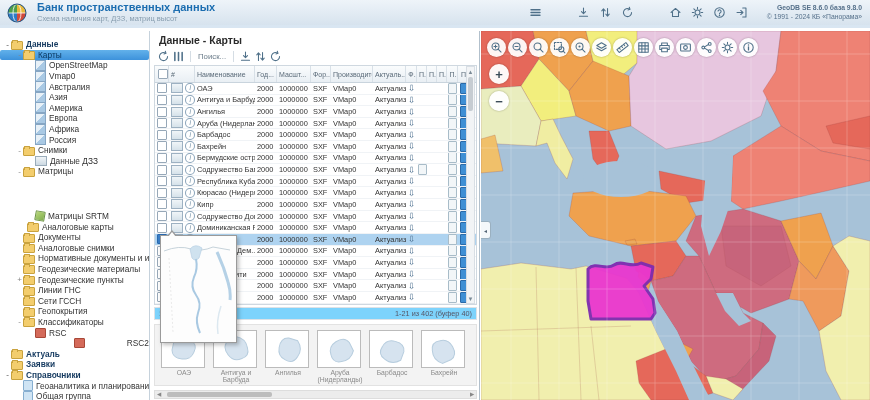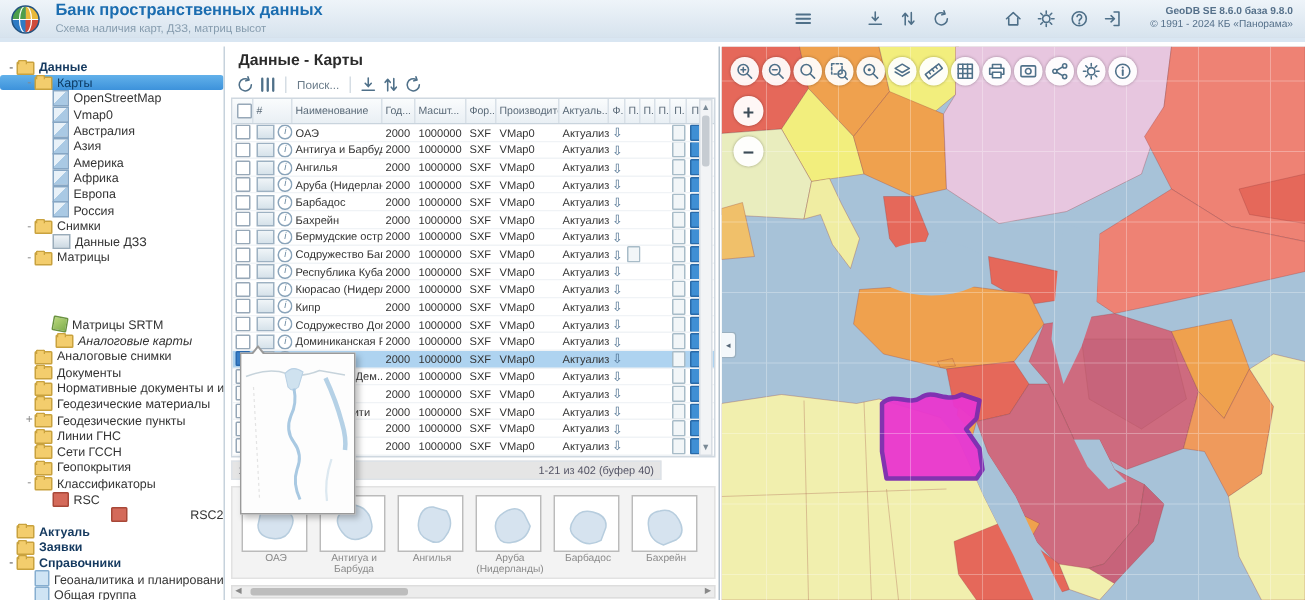--- a/index.html
+++ b/index.html
@@ -72,21 +72,21 @@
   .nfo{width:8px;height:8px;border-radius:50%;border:1px solid #8aa4ba;color:#6d8ba2;font-size:6.5px;line-height:8px;text-align:center;font-style:italic}
   .dlg{color:#44698a;font-size:8.5px;line-height:8px}
   .doc1{width:7px;height:9px;border:1px solid #a8bcc8;background:#f2f6f8;border-radius:1px}
   .doc2{width:7px;height:9px;border:1px solid #2a6aa8;background:#3f8fd4;border-radius:1px}
   
   .vscroll{position:absolute;right:4px;top:35px;width:9px;height:238px;background:#f2f4f6;border:1px solid #d8dee4;box-sizing:border-box}
   .varr{height:9px;display:flex;align-items:center;justify-content:center;font-size:6px;color:#7a8a96;cursor:pointer}
   .vthumb{position:absolute;left:1px;right:1px;top:10px;height:34px;background:#c6ccd2;border-radius:2px;cursor:pointer}
   .varr.dn{position:absolute;bottom:0;left:0;right:0}
   
-  .p-status{position:absolute;left:3px;top:276px;width:287px;height:13px;background:#e5e5e5;border:1px solid #dde2e7;box-sizing:border-box;display:flex;align-items:center;justify-content:space-between;font-size:7.3px;color:#556}
+  .p-status{position:absolute;left:3px;top:276px;width:323px;height:13px;background:#7dd3fc;border:1px solid #dde2e7;box-sizing:border-box;display:flex;align-items:center;justify-content:space-between;font-size:7.3px;color:#556}
   .p-status span{padding:0 4px}
   
   .p-thumbs{position:absolute;left:3px;top:293px;width:323px;height:62px;background:#f3f3f3;border:1px solid #e2e2e2;box-sizing:border-box;display:flex;padding:5px 0 0 6px;gap:6px}
   .card{width:46px;flex:0 0 auto;text-align:center;cursor:pointer}
   .cimg{width:44px;height:38px;background:#fff;border:1px solid #bbb;box-sizing:border-box}
   .clab{font-size:6.8px;color:#8a8a8a;line-height:1.1;margin-top:1px;height:15px;overflow:hidden}
   
   .hscroll{position:absolute;left:3px;top:359px;width:323px;height:9px;background:#ececec;border:1px solid #ddd;box-sizing:border-box}
   .harr{position:absolute;top:0;width:8px;height:7px;font-size:5.5px;color:#888;text-align:center;line-height:7px;cursor:pointer}
   .hthumb{position:absolute;left:12px;top:1px;width:105px;height:5px;background:#bdbdbd;border-radius:2px;cursor:pointer}
@@ -217,26 +217,26 @@
           <span>Азия</span>
         </div>
         <div class="ti" style="padding-left: 28px;">
           <span class="exp"></span>
           <span class="tico ic-map"></span>
           <span>Америка</span>
         </div>
         <div class="ti" style="padding-left: 28px;">
           <span class="exp"></span>
           <span class="tico ic-map"></span>
+          <span>Европа</span>
+        </div>
+        <div class="ti" style="padding-left: 28px;">
+          <span class="exp"></span>
+          <span class="tico ic-map"></span>
           <span>Африка</span>
-        </div>
-        <div class="ti" style="padding-left: 28px;">
-          <span class="exp"></span>
-          <span class="tico ic-map"></span>
-          <span>Европа</span>
         </div>
         <div class="ti" style="padding-left: 28px;">
           <span class="exp"></span>
           <span class="tico ic-map"></span>
           <span>Россия</span>
         </div>
         <div class="ti" style="padding-left: 16px;">
           <span class="exp">-</span>
           <span class="tico ic-folder"></span>
           <span>Снимки</span>
@@ -249,34 +249,34 @@
         <div class="ti" style="padding-left: 16px;">
           <span class="exp">-</span>
           <span class="tico ic-folder"></span>
           <span>Матрицы</span>
         </div>
         <div class="ti" style="padding-left: 28px; margin-top: 34px;">
           <span class="exp"></span>
           <span class="tico ic-matrix"></span>
           <span>Матрицы SRTM</span>
         </div>
-        <div class="ti" style="padding-left: 30px; font-style: italic;">
+        <div class="ti" style="padding-left: 20px;">
           <span class="exp"></span>
           <span class="tico ic-folder"></span>
           <span>Аналоговые карты</span>
         </div>
         <div class="ti" style="padding-left: 16px;">
           <span class="exp"></span>
           <span class="tico ic-folder"></span>
+          <span>Документы</span>
+        </div>
+        <div class="ti" style="padding-left: 16px;">
+          <span class="exp"></span>
+          <span class="tico ic-folder"></span>
           <span>Аналоговые снимки</span>
-        </div>
-        <div class="ti" style="padding-left: 16px;">
-          <span class="exp"></span>
-          <span class="tico ic-folder"></span>
-          <span>Документы</span>
         </div>
         <div class="ti" style="padding-left: 16px;">
           <span class="exp"></span>
           <span class="tico ic-folder"></span>
           <span>Нормативные документы и иное</span>
         </div>
         <div class="ti" style="padding-left: 16px;">
           <span class="exp"></span>
           <span class="tico ic-folder"></span>
           <span>Геодезические материалы</span>

